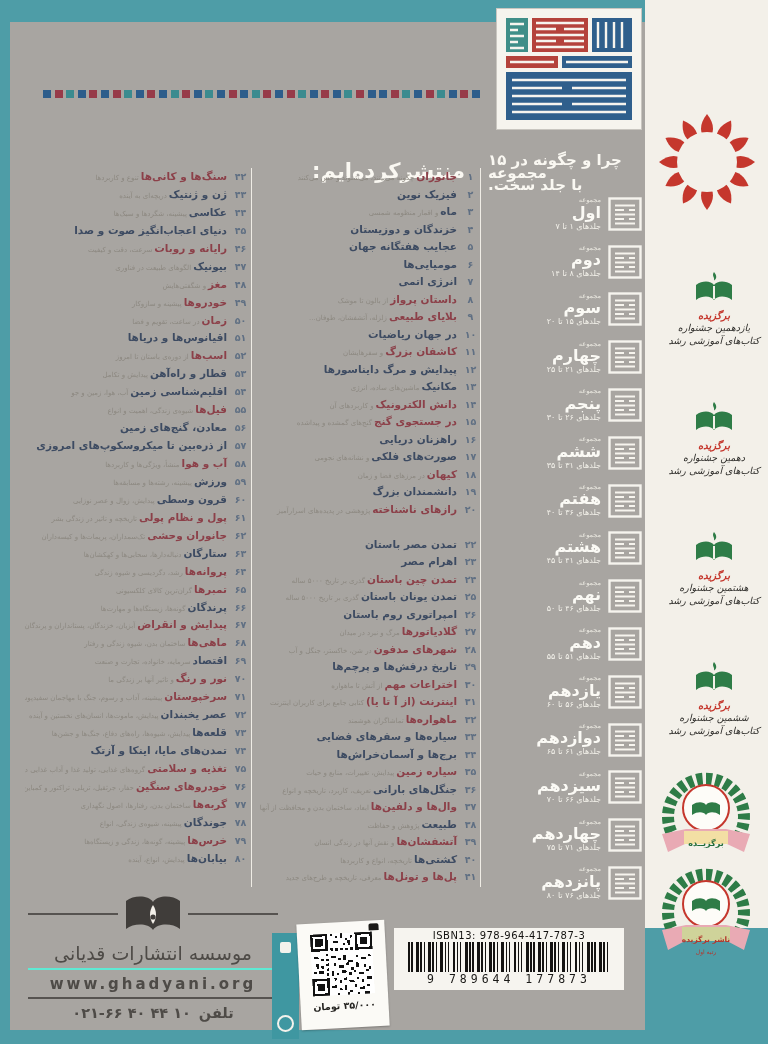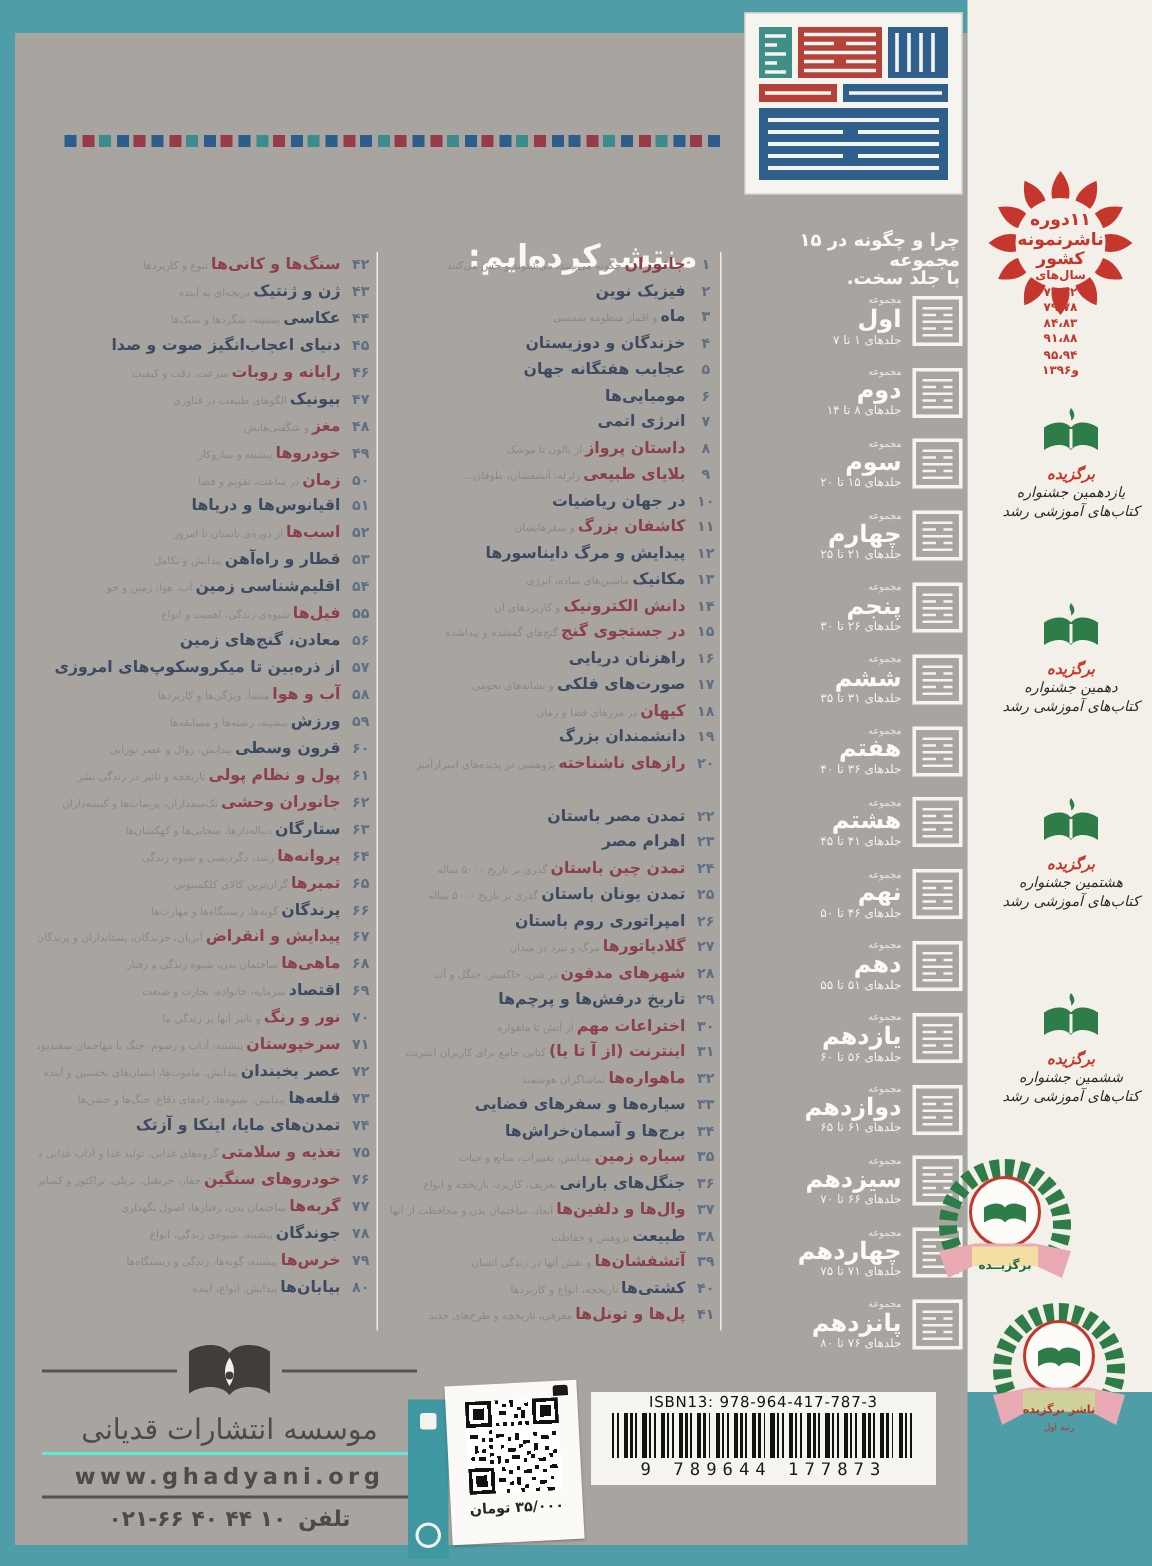--- a/index.html
+++ b/index.html
@@ -30,22 +30,22 @@
        overflow:hidden;padding-right:2px;}
   .col-mid .row{height:17.5px;line-height:17.5px;}
   .col-left .row{height:17.95px;line-height:17.95px;}
   .row .num{flex:0 0 17px;text-align:center;font-size:9.5px;color:#5f6f83;
             font-weight:bold;margin-left:5px;}
   .row .tt{font-size:10.5px;font-weight:bold;color:#3d4b62;}
   .row .ss{font-size:7px;color:#8c8880;margin-right:2px;}
   .upcoming-header{height:17.95px;line-height:17.95px;direction:rtl;text-align:right;
             padding-right:44px;color:#f5f1e6;font-size:12px;font-weight:bold;}
   
-  .series-intro{left:488px;top:154px;width:152px;direction:rtl;text-align:right;
-                color:#faf8f2;font-size:12px;font-weight:bold;line-height:12.5px;}
+  .series-intro{left:488px;top:154px;width:152px;direction:rtl;text-align:left;
+                color:#faf8f2;font-size:15px;font-weight:bold;line-height:12.5px;}
   .series-list{left:488px;top:190px;width:154px;direction:rtl;}
   .s-item{height:47.8px;display:flex;align-items:center;gap:7px;direction:rtl;}
   .s-logo{flex:0 0 34px;height:34px;}
   .s-txt{flex:1;text-align:right;line-height:1;}
   .s-cap{font-size:6.5px;color:#eceae2;margin-bottom:1px;}
   .s-name{font-size:16px;font-weight:bold;color:#fbfaf5;margin:1px 0 2px;}
   .s-vols{font-size:8px;color:#f3f1ea;}
   
   .flower{left:650px;top:110px;width:114px;height:160px;text-align:center;}
   .flower svg{position:absolute;left:0;top:0;}
@@ -53,21 +53,21 @@
   .f-big{font-size:11.5px;font-weight:bold;line-height:13px;}
   .f-small{font-size:8px;line-height:10.5px;font-weight:bold;}
   .fest-stack{left:654px;top:262px;width:120px;}
   .fest{height:126px;text-align:center;direction:rtl;}
   .fest svg{display:block;margin:4px auto 2px;}
   .fest .sel{color:#c5372d;font-size:10px;font-weight:bold;font-style:italic;
              font-family:"DejaVu Serif",serif;}
   .fest .fl{color:#2c2b28;font-size:9.5px;font-style:italic;line-height:13px;
             font-family:"DejaVu Serif",serif;}
   .laurel{width:104px;text-align:center;}
-  .laurel1{left:618px;top:768px;}
+  .laurel1{left:654px;top:768px;}
   .laurel2{left:654px;top:862px;}
   .laurel .banner-text{position:absolute;left:0;right:0;bottom:16px;
        font-size:8px;font-weight:bold;color:#1f6b3a;direction:rtl;}
   .laurel2 .banner-text{color:#b3372e;bottom:20px;font-size:7.5px;}
   .laurel .banner-sub{position:absolute;left:0;right:0;bottom:9px;
        font-size:6px;color:#b3372e;direction:rtl;}
   
   .footer{left:28px;top:893px;width:250px;color:#4e4b47;direction:rtl;}
   .f-divider{display:flex;align-items:center;gap:6px;}
   .f-divider .line{flex:1;height:2px;background:#565350;}
@@ -879,32 +879,20 @@
         </g>
       <g transform="rotate(300 57 52)">
           <path d="M57 4 C49 14 49 24 57 31 C65 24 65 14 57 4 Z"></path>
         </g>
       <g transform="rotate(330 57 52)">
           <path d="M57 4 C49 14 49 24 57 31 C65 24 65 14 57 4 Z"></path>
         </g>
     </g>
     <circle cx="57" cy="52" r="30" fill="#f3f0e9"></circle>
   </svg>
-  <div class="ftxt" style="padding-top:30px;">
-    <div class="f-big">۱۱دوره</div>
-    <div class="f-big">ناشرنمونه</div>
-    <div class="f-big">کشور</div>
-    <div class="f-small">سال‌های</div>
-    <div class="f-small">۷۴،۷۲</div>
-    <div class="f-small">۷۹،۷۸</div>
-    <div class="f-small">۸۴،۸۳</div>
-    <div class="f-small">۹۱،۸۸</div>
-    <div class="f-small">۹۵،۹۴</div>
-    <div class="f-small">و۱۳۹۶</div>
-  </div>
 </div>
 
 <div class="abs fest-stack">
 
     <div class="fest">
       <svg width="46" height="42" viewBox="0 0 46 42">
         <path d="M23 6 c-2.6 3.6 1 5.4 0 8.4 c3.4 -1.8 2.6 -5.4 0 -8.4 Z" fill="#2e7c47"></path>
         <path d="M5 19 C12 14 20 15 23 19 C26 15 34 14 41 19 L41 34 C34 29 26 30 23 34 C20 30 12 29 5 34 Z" fill="#2e7c47"></path>
         <path d="M23 20 V33" stroke="#f3f0e9" stroke-width="2"></path>
       </svg>

